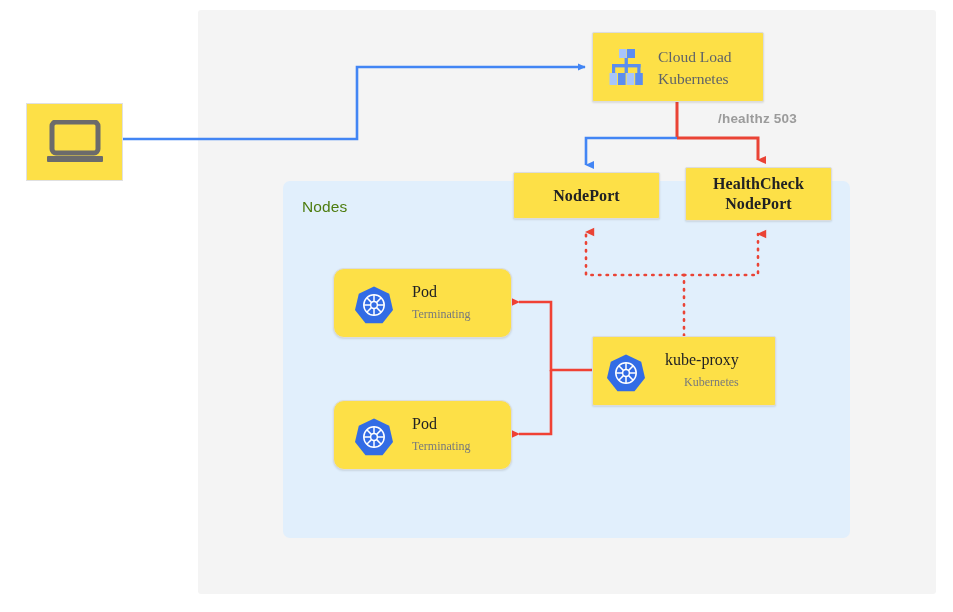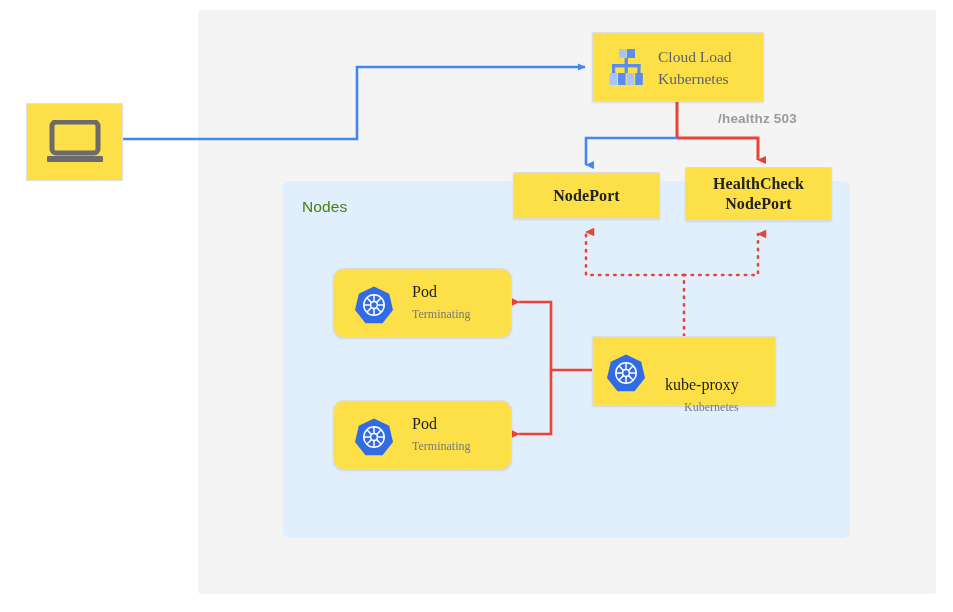--- a/index.html
+++ b/index.html
@@ -171,21 +171,20 @@
     position: absolute;
     left: 13px;
     top: 16px;
     width: 40px;
     height: 40px;
   }
   .kp-text {
     position: absolute;
     left: 72px;
     top: 11px;
-    margin-top: 25px;
   }
   .kp-title {
     font-size: 16px;
     color: #202124;
     line-height: 23px;
   }
   .kp-sub {
     font-size: 12px;
     color: #77797c;
     line-height: 23px;

